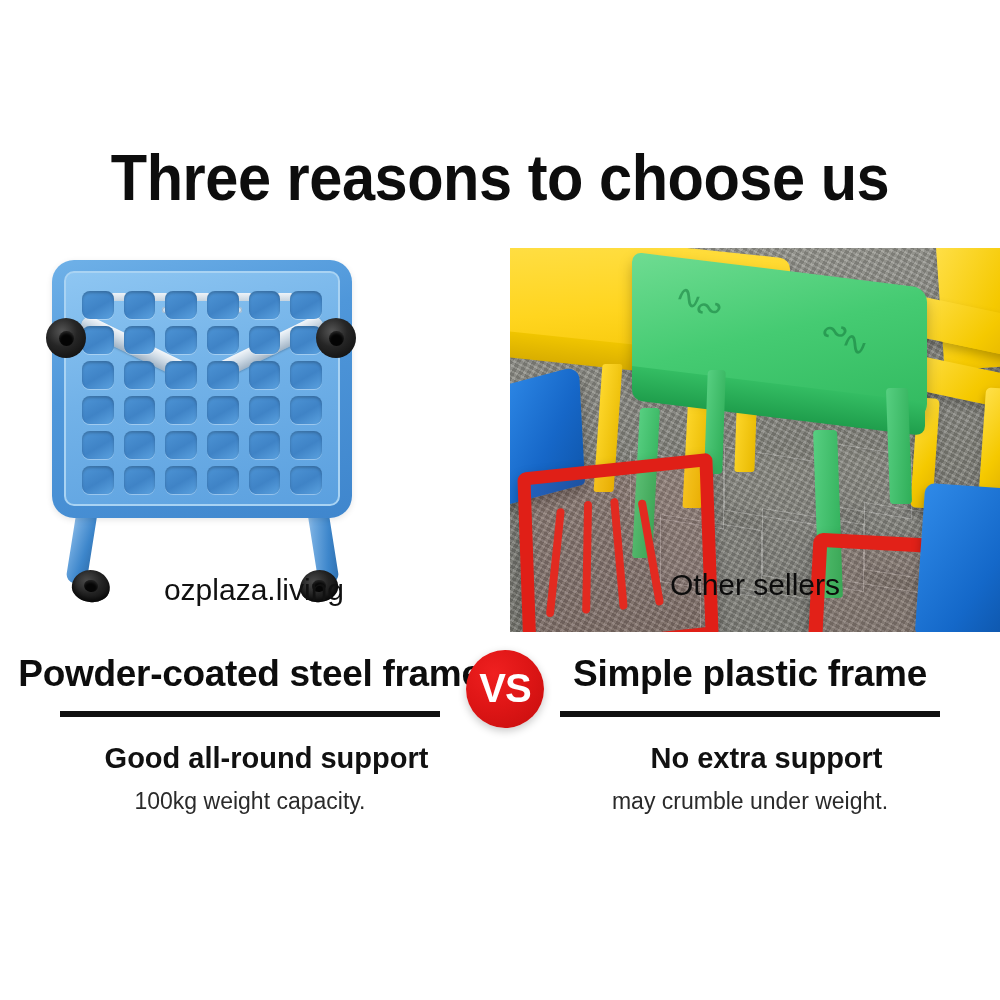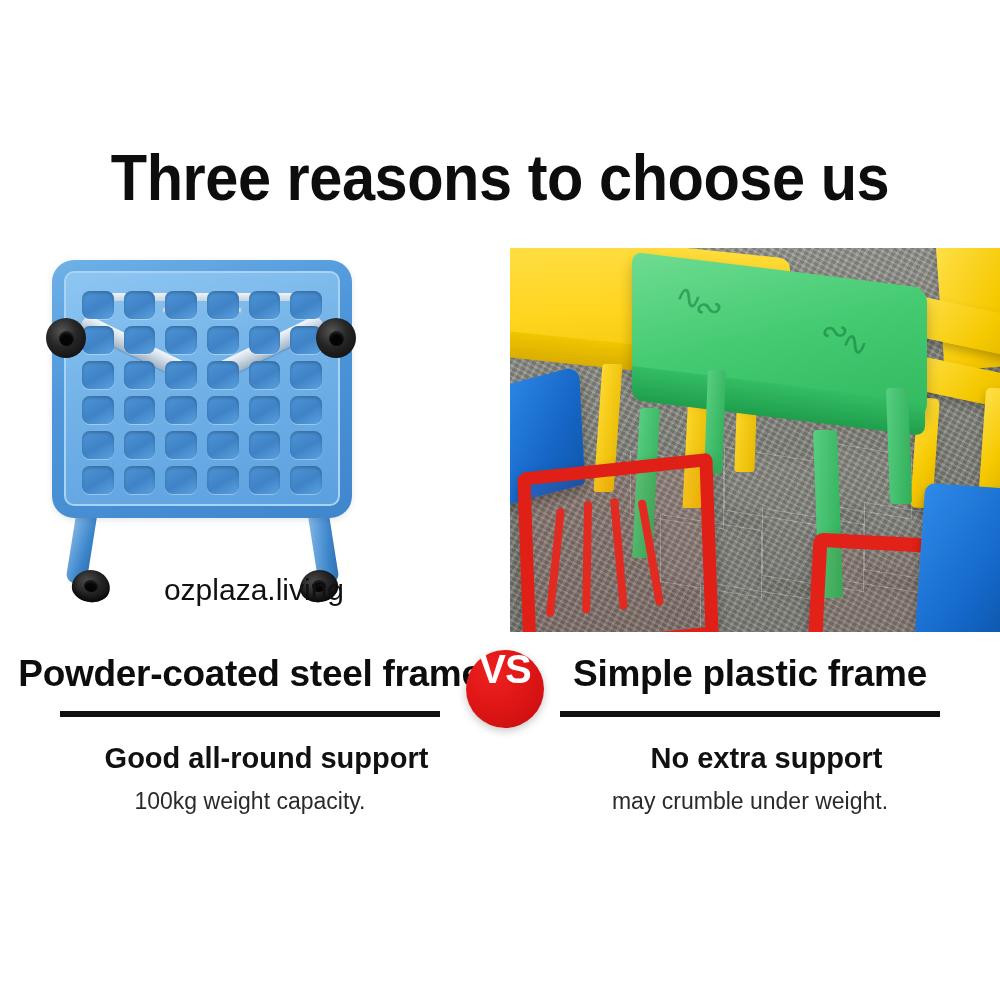--- a/index.html
+++ b/index.html
@@ -382,21 +382,21 @@
   .vs-badge {
     position: absolute;
     left: 466px;
     top: 402px;
     width: 78px;
     height: 78px;
     border-radius: 50%;
     background: radial-gradient(circle at 36% 30%, #ef2020 0%, #df1616 45%, #c50d0d 100%);
     z-index: 60;
     display: flex;
-    align-items: flex-start;
+    align-items: center;
     justify-content: center;
     box-shadow: 0 3px 8px rgba(0,0,0,.22);
   }
   .vs-badge span {
     font-family: "Liberation Sans Narrow", "Liberation Sans", sans-serif;
     font-weight: 700;
     font-size: 40px;
     color: #ffffff;
     letter-spacing: -1px;
     line-height: 1;
@@ -570,20 +570,21 @@
       <div class="red-chair-back">
         <div class="red-slat" style="left:18px;top:26px;width:8px;height:108px;transform:rotate(8deg)"></div>
         <div class="red-slat" style="left:50px;top:22px;width:8px;height:112px;transform:rotate(3deg)"></div>
         <div class="red-slat" style="left:82px;top:22px;width:8px;height:112px;transform:rotate(-3deg)"></div>
         <div class="red-slat" style="left:114px;top:26px;width:8px;height:108px;transform:rotate(-8deg)"></div>
       </div>
       <div class="red-chair-2"></div>
 
       <div class="blue-chair-right"></div>
 
+      <div class="watermark-right">Other sellers</div>
     </div>
 
     <div class="vs-badge">
       <span>VS</span>
     </div>
   </div>
 
   <div class="features">
 
     <div class="feature-col">

